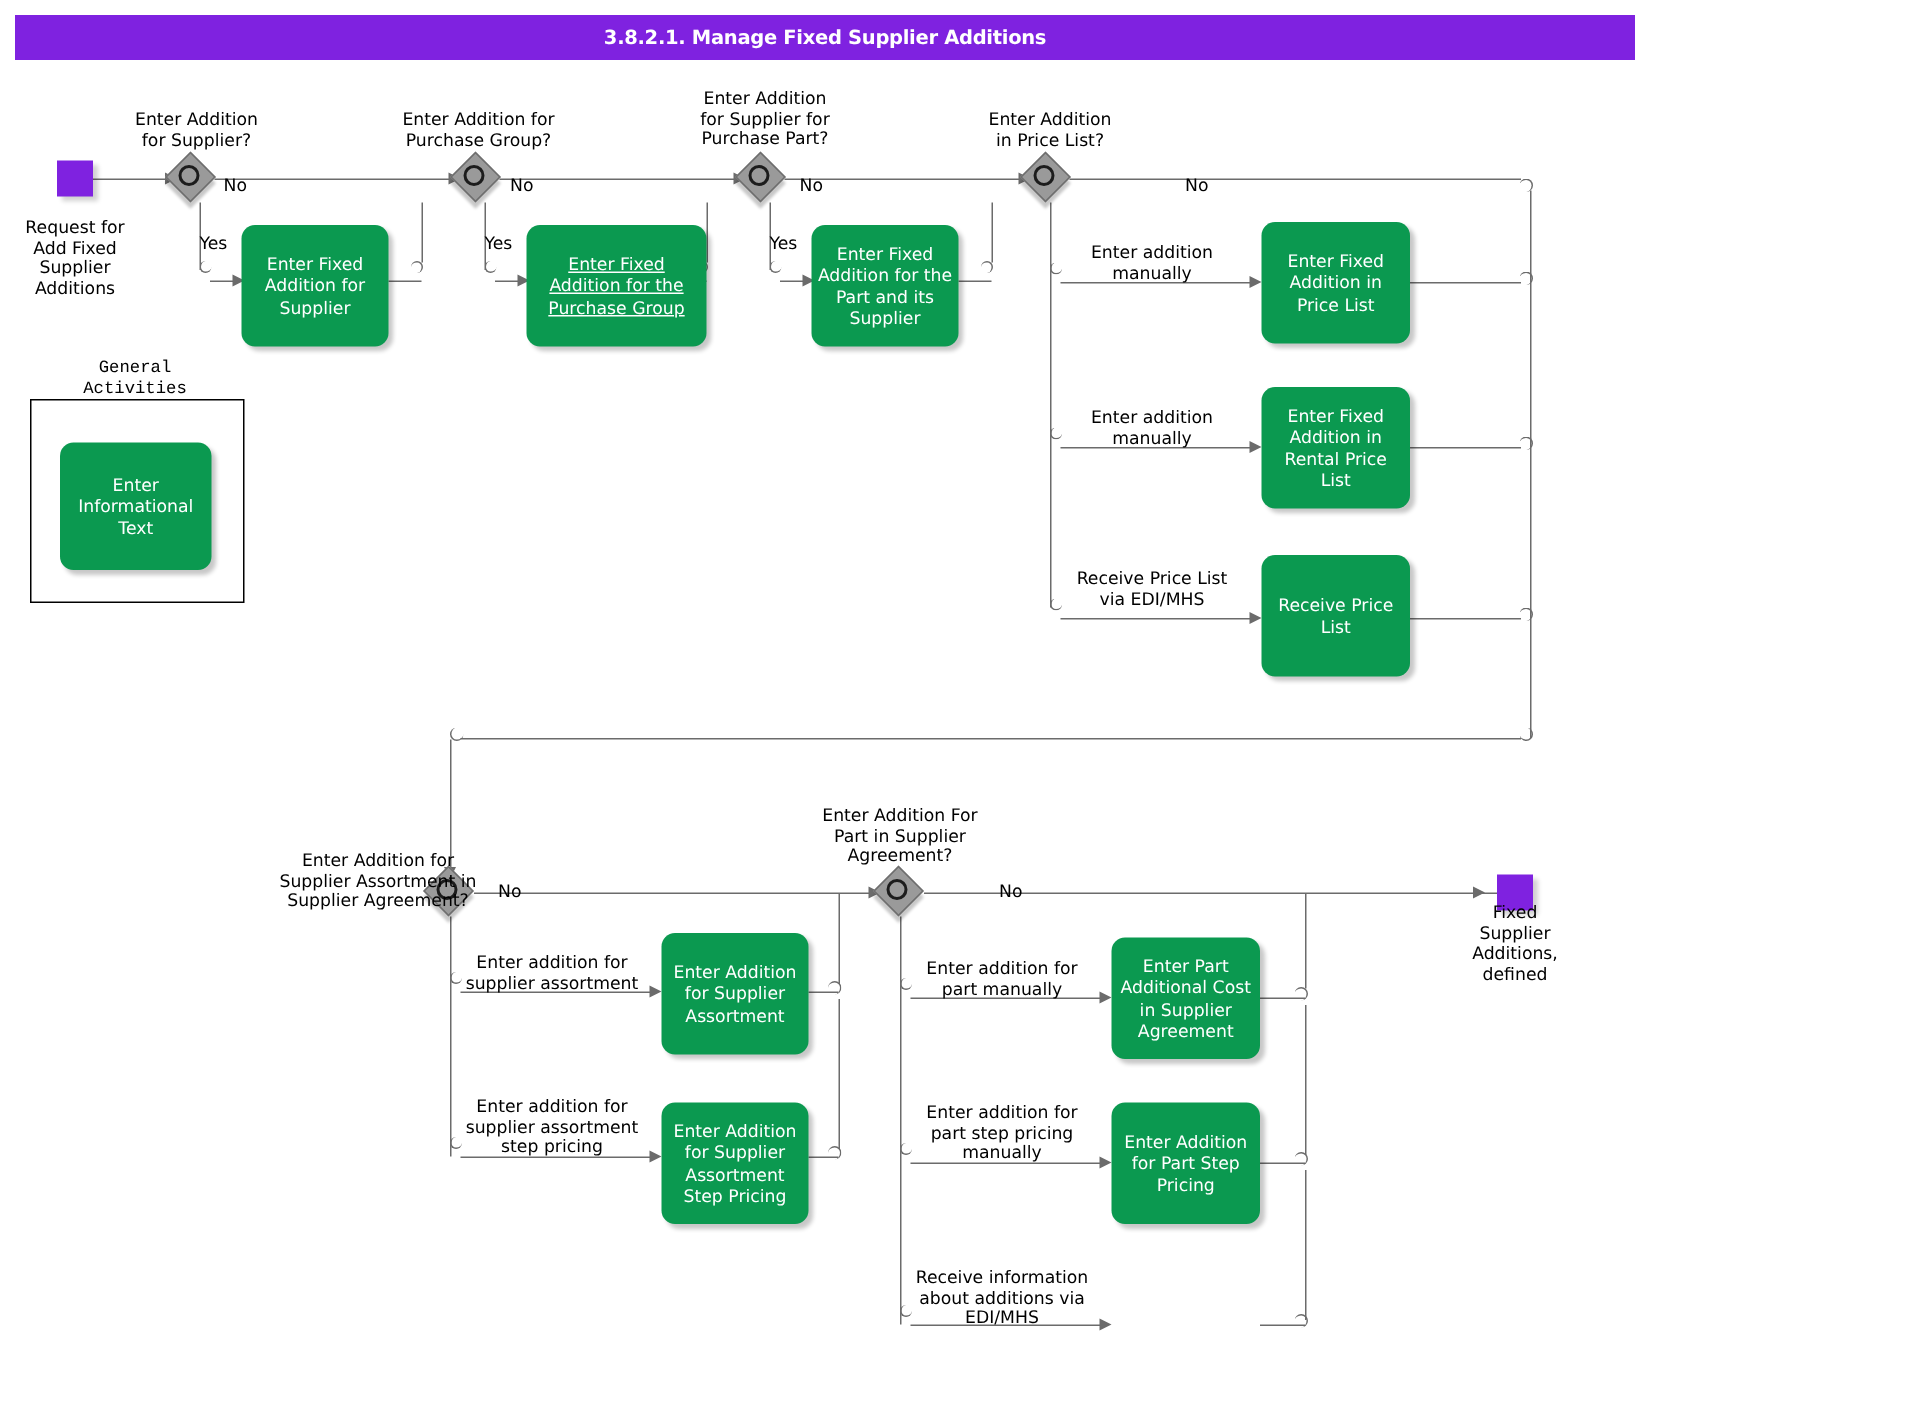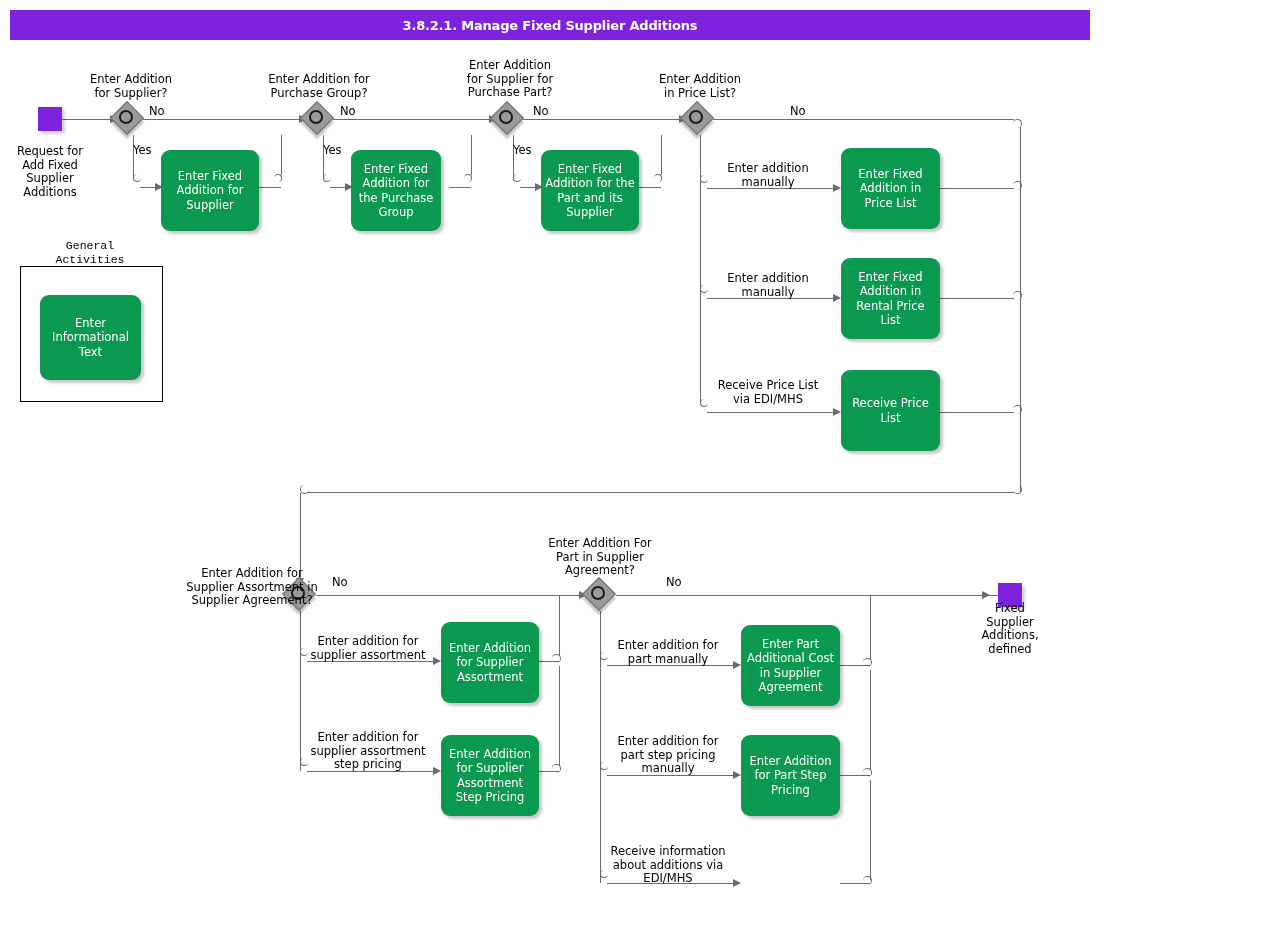--- a/index.html
+++ b/index.html
@@ -45,21 +45,21 @@
     position:absolute;left:7px;top:7px;width:14px;height:14px;
     border:2.5px solid #1c1c1c;border-radius:50%;
     background:#9a9a9a;box-sizing:border-box;
   }
 
   
   .lbl{
     position:absolute;color:#000000;font-size:11.5px;line-height:13.5px;
     text-align:center;white-space:pre-line;
   }
-  .lbl.left{text-align:center;}
+  .lbl.left{text-align:center;margin-top:12px;}
 
   
   .groupbox{
     position:absolute;border:1.5px solid #000000;background:transparent;
   }
 
   
   .ln{position:absolute;background:#6b6b6b;}
   .ln.h{height:1px;}
   .ln.v{width:1px;}
@@ -282,21 +282,21 @@
   <div class="lbl" style="left:40px;top:239px;width:100px;font-family:Liberation Mono, monospace;">General
 Activities</div>
   <div class="groupbox" style="left:20px;top:266px;width:141px;height:134px;"></div>
   <div class="task" style="left:40px;top:295px;width:101px;height:85px;">Enter
 Informational
 Text</div>
 
   <div class="task" style="left:161px;top:150px;width:98px;height:81px;">Enter Fixed
 Addition for
 Supplier</div>
-  <div class="task" style="left:351px;top:150px;width:90px;height:81px;">Enter Fixed
+  <div class="task" style="left:351px;top:150px;width:120px;height:81px;text-decoration:underline;">Enter Fixed
 Addition for the
 Purchase Group</div>
   <div class="task" style="left:541px;top:150px;width:98px;height:81px;">Enter Fixed
 Addition for the
 Part and its
 Supplier</div>
 
   <div class="task" style="left:841px;top:148px;width:99px;height:81px;">Enter Fixed
 Addition in Price
 List</div>

